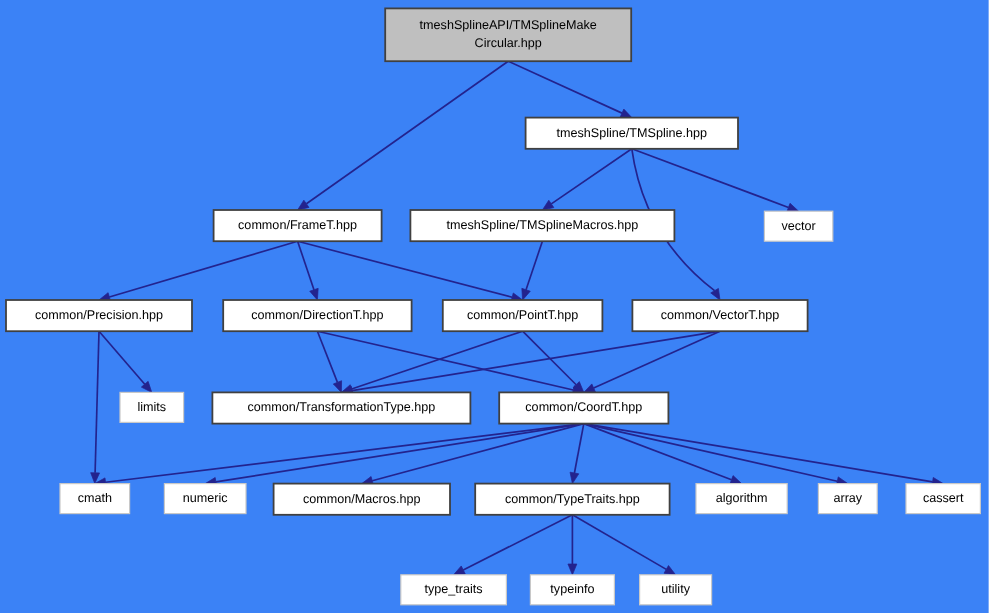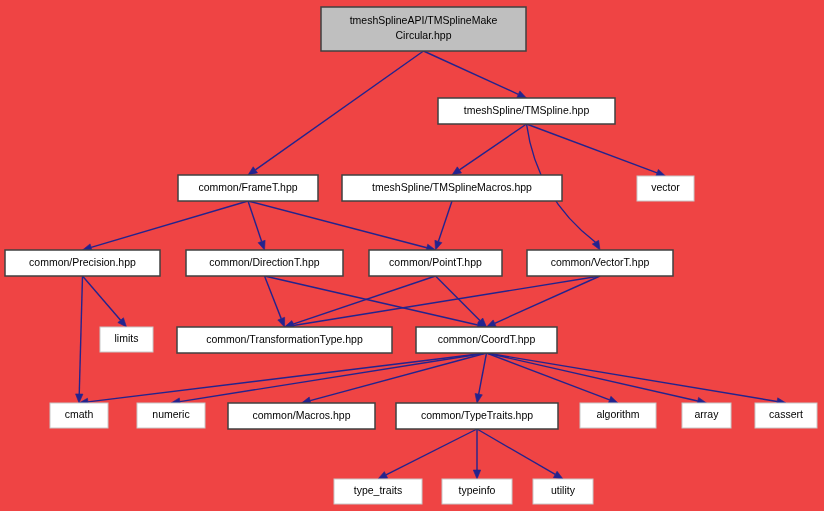--- a/index.html
+++ b/index.html
@@ -4,21 +4,21 @@
 <style>
   html, body {
     margin: 0;
     padding: 0;
     background: #ffffff;
   }
   #graph-root {
     position: relative;
     width: 824px;
     height: 511px;
-    background: #ef4444;
+    background: #3b82f6;
     font-family: "Liberation Sans", "DejaVu Sans", sans-serif;
     overflow: hidden;
   }
   #graph-svg {
     position: absolute;
     left: 0;
     top: 0;
     width: 824px;
     height: 511px;
   }

